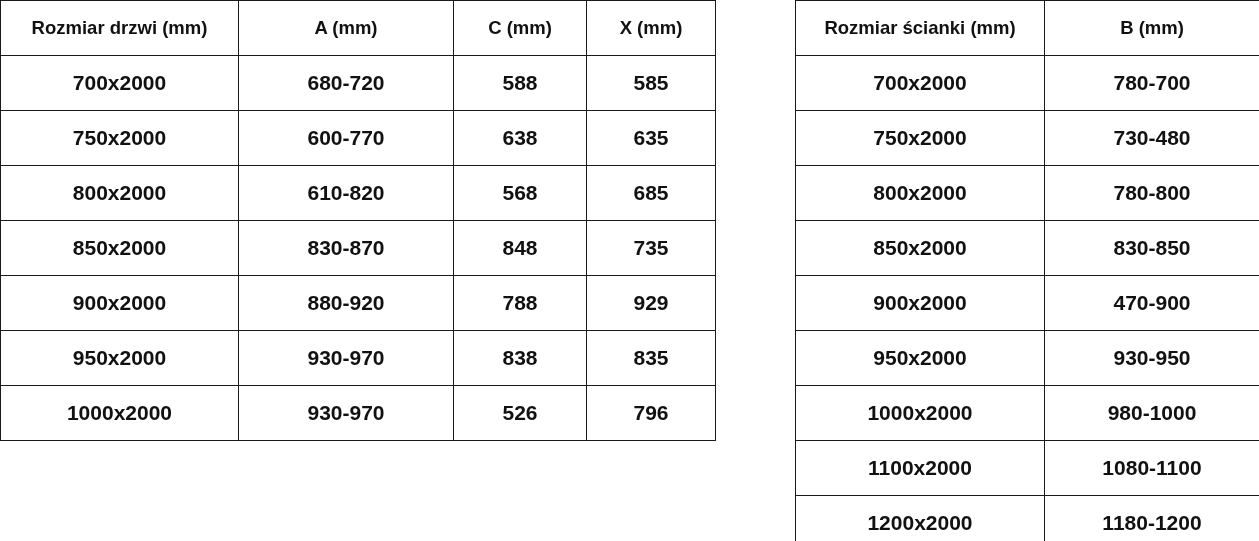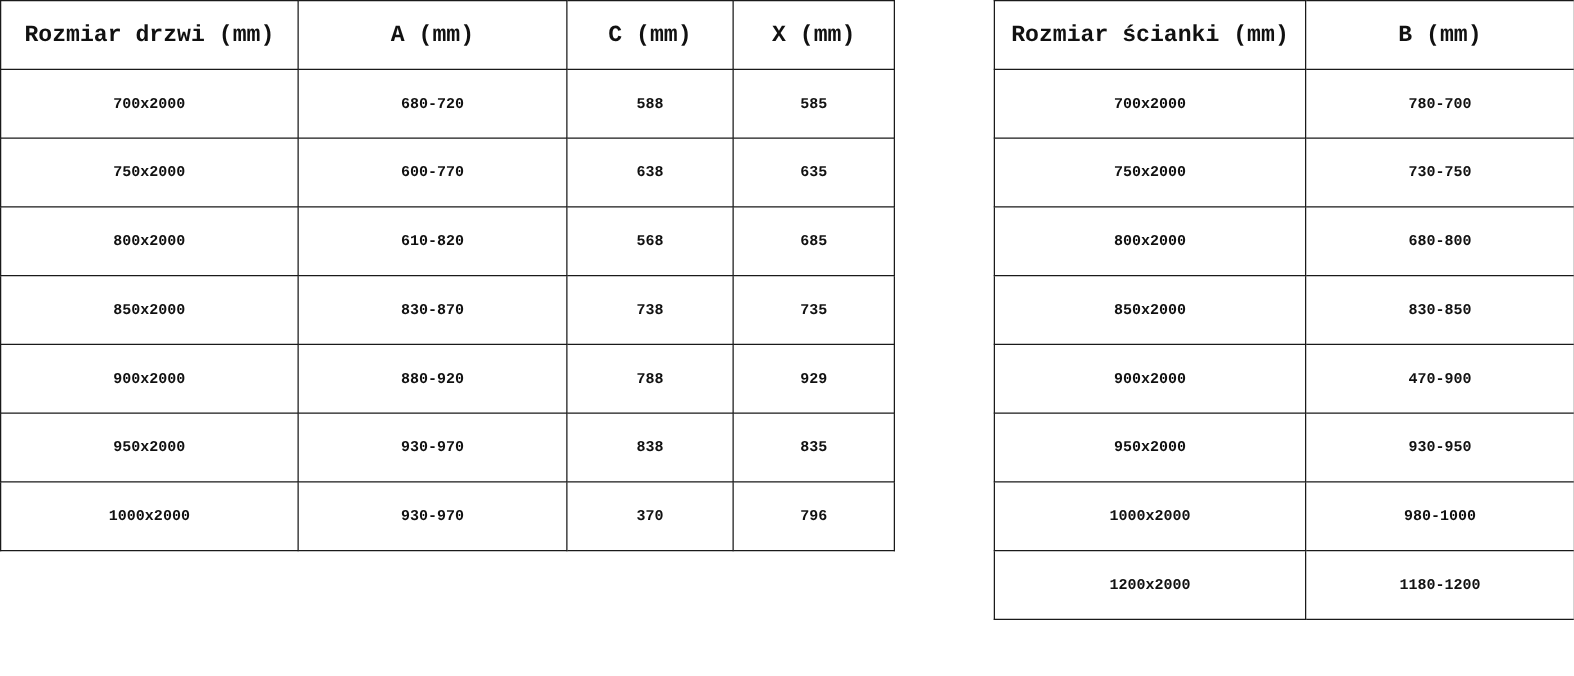--- a/index.html
+++ b/index.html
@@ -15,41 +15,40 @@
     overflow: hidden;
   }
   .page {
     position: relative;
     width: 1259px;
     height: 541px;
   }
   .table-wrap {
     position: absolute;
     top: 0;
-    font-family: Liberation Mono, monospace;
   }
   #doors-table-wrap {
     left: 0;
     width: 715px;
   }
   #walls-table-wrap {
     left: 795px;
     width: 464px;
   }
   table {
     border-collapse: collapse;
     width: 100%;
     table-layout: fixed;
   }
   th, td {
     border: 1px solid #1a1a1a;
     text-align: center;
     vertical-align: middle;
     height: 54px;
-    font-size: 12px;
+    font-size: 21px;
     color: #111111;
     padding: 0 4px;
     white-space: nowrap;
   }
   th {
     font-weight: bold;
     font-size: 18.5px;
   }
   td {
     font-weight: bold;
@@ -99,39 +98,39 @@
         </tr>
         <tr>
           <td>800x2000</td>
           <td>610-820</td>
           <td>568</td>
           <td>685</td>
         </tr>
         <tr>
           <td>850x2000</td>
           <td>830-870</td>
-          <td>738</td>
+          <td>848</td>
           <td>735</td>
         </tr>
         <tr>
           <td>900x2000</td>
           <td>880-920</td>
           <td>788</td>
           <td>929</td>
         </tr>
         <tr>
           <td>950x2000</td>
           <td>930-970</td>
           <td>838</td>
           <td>835</td>
         </tr>
         <tr>
           <td>1000x2000</td>
           <td>930-970</td>
-          <td>370</td>
+          <td>526</td>
           <td>796</td>
         </tr>
       </tbody>
     </table>
   </div>
 
   <div class="table-wrap" id="walls-table-wrap">
     <table id="walls-table">
       <colgroup>
         <col class="c0">
@@ -143,43 +142,47 @@
           <th>B (mm)</th>
         </tr>
       </thead>
       <tbody>
         <tr>
           <td>700x2000</td>
           <td>780-700</td>
         </tr>
         <tr>
           <td>750x2000</td>
-          <td>730-750</td>
+          <td>730-480</td>
         </tr>
         <tr>
           <td>800x2000</td>
-          <td>680-800</td>
+          <td>780-800</td>
         </tr>
         <tr>
           <td>850x2000</td>
           <td>830-850</td>
         </tr>
         <tr>
           <td>900x2000</td>
           <td>470-900</td>
         </tr>
         <tr>
           <td>950x2000</td>
           <td>930-950</td>
         </tr>
         <tr>
           <td>1000x2000</td>
           <td>980-1000</td>
         </tr>
         <tr>
+          <td>1100x2000</td>
+          <td>1080-1100</td>
+        </tr>
+        <tr>
           <td>1200x2000</td>
           <td>1180-1200</td>
         </tr>
       </tbody>
     </table>
   </div>
 
 </div>
 
 </body></html>

